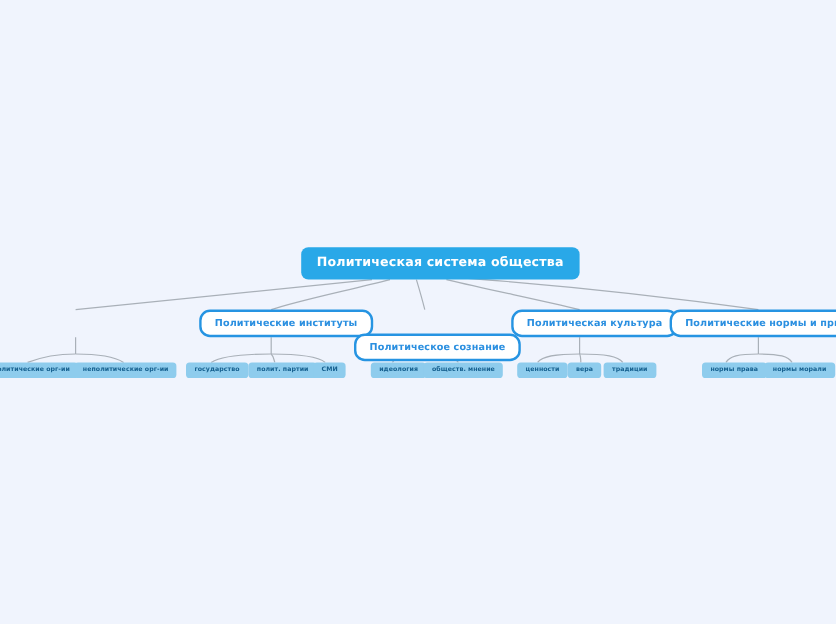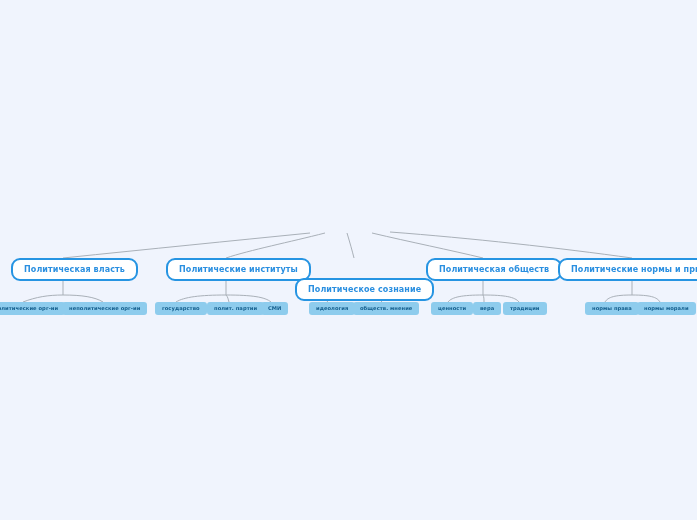--- a/index.html
+++ b/index.html
@@ -102,35 +102,35 @@
       <path d="M 483 295 C 462 295 452 297 448 302"></path>
       <path d="M 483 295 C 484 297 484 299 484 302"></path>
       <path d="M 483 295 C 505 295 515 297 519 302"></path>
 
       <path d="M 632 281 L 632 295"></path>
       <path d="M 632 295 C 615 295 608 297 605 302"></path>
       <path d="M 632 295 C 650 295 657 297 660 302"></path>
     </g>
   </svg>
 
+  <div class="node root" style="left:251px; top:206px;">Политическая система общества</div>
 
-  <div class="node branch" style="left:11px; top:258px;">Политическая власть</div>
   <div class="node leaf" style="left:-13px; top:302px;">политические орг-ии</div>
   <div class="node leaf" style="left:62px; top:302px;">неполитические орг-ии</div>
 
   <div class="node branch" style="left:166px; top:258px;">Политические институты</div>
   <div class="node leaf" style="left:155px; top:302px;">государство</div>
   <div class="node leaf" style="left:207px; top:302px;">полит. партии</div>
   <div class="node leaf" style="left:261px; top:302px;">СМИ</div>
 
   <div class="node branch" style="left:295px; top:258px;margin-top:20px;">Политическое сознание</div>
   <div class="node leaf" style="left:309px; top:302px;">идеология</div>
   <div class="node leaf" style="left:353px; top:302px;">обществ. мнение</div>
 
-  <div class="node branch" style="left:426px; top:258px;">Политическая обществ</div>
+  <div class="node branch" style="left:426px; top:258px;">Политическая культура</div>
   <div class="node leaf" style="left:431px; top:302px;">ценности</div>
   <div class="node leaf" style="left:473px; top:302px;">вера</div>
   <div class="node leaf" style="left:503px; top:302px;">традиции</div>
 
   <div class="node branch" style="left:558px; top:258px;">Политические нормы и принцип</div>
   <div class="node leaf" style="left:585px; top:302px;">нормы права</div>
   <div class="node leaf" style="left:637px; top:302px;">нормы морали</div>
 
 </div>
 

